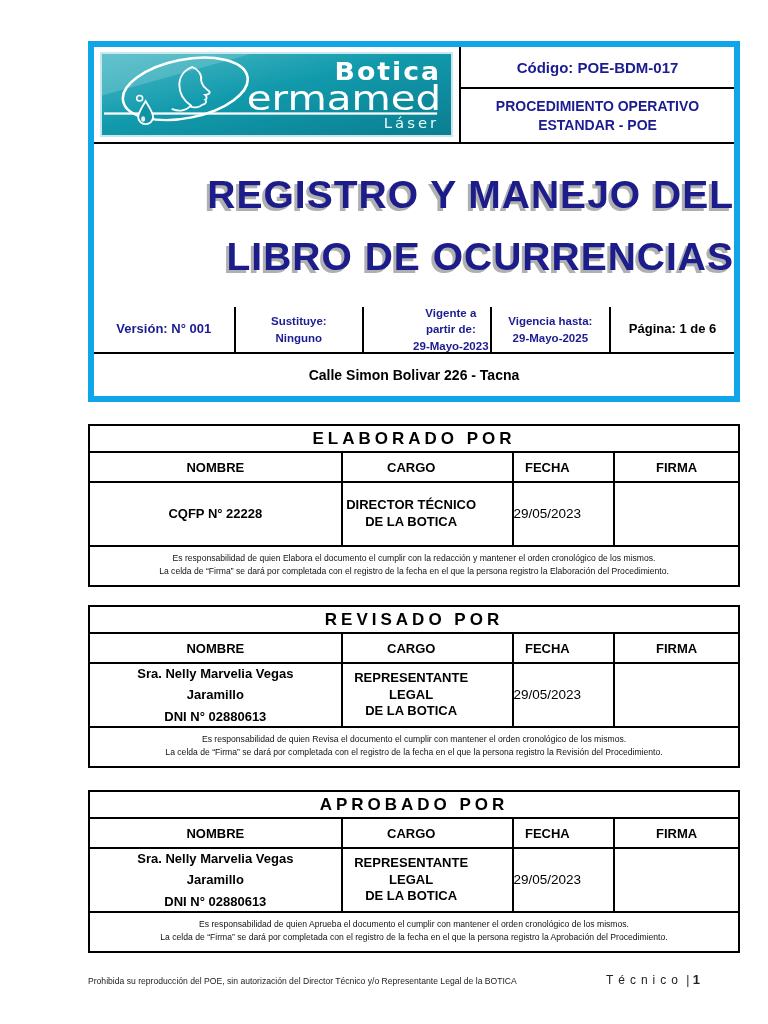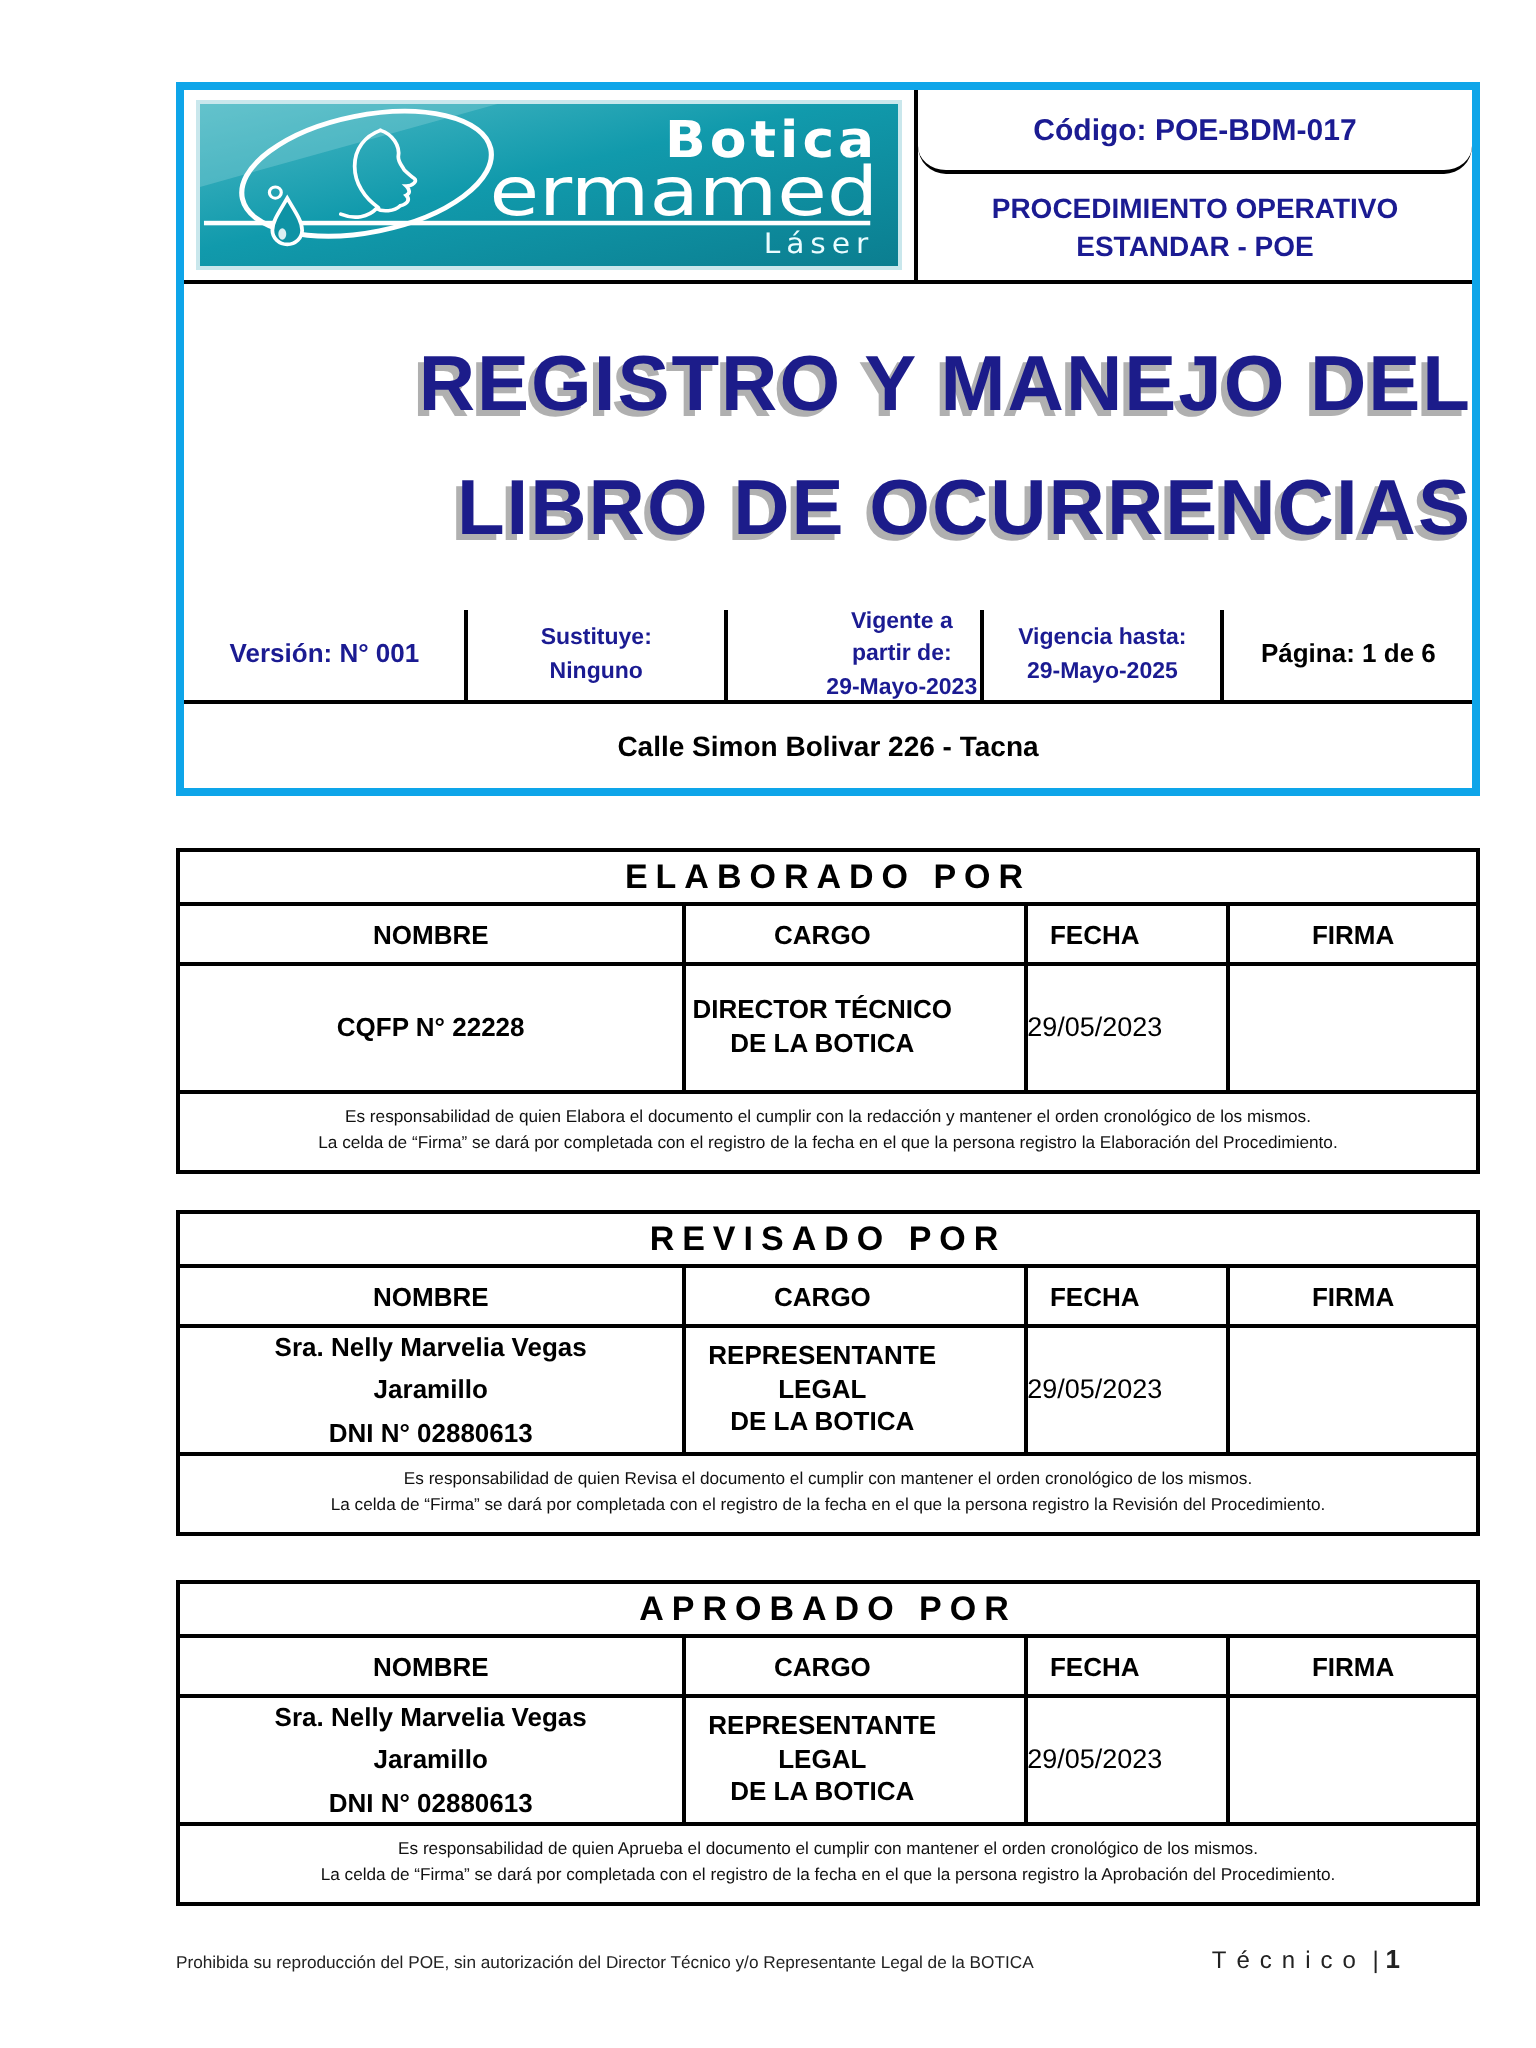--- a/index.html
+++ b/index.html
@@ -4,28 +4,28 @@
 <style>
   html,body { margin:0; padding:0; }
   body {
     width:768px; height:1024px; background:#ffffff;
     font-family:"Liberation Sans", sans-serif; color:#000;
     position:relative; overflow:hidden;
   }
   .abs { position:absolute; box-sizing:border-box; }
 
   
-  .topbox { left:88px; top:41px; width:652px; border:4px solid #0ea5e9; background:#fff; }
+  .topbox { left:88px; top:41px; width:652px; border:6px solid #0ea5e9; background:#fff; }
   .hdr { display:flex; height:95px; border-bottom:2px solid #000; }
   .logo-cell { width:365px; box-sizing:border-box; padding:5px 6px; }
   .logo-wrap { width:100%; height:100%; border:2px solid #c9e7ec; box-sizing:border-box; }
   .logo-wrap svg { display:block; width:100%; height:100%; }
   .code-cell { flex:1; border-left:2px solid #000; display:flex; flex-direction:column; }
   .code-row { height:40px; border-bottom:2px solid #000; display:flex; align-items:center; justify-content:center;
-              color:#1b1b92; font-weight:bold; font-size:15px;border-radius:14px; }
+              color:#1b1b92; font-weight:bold; font-size:15px; }
   .doctype-row { flex:1; display:flex; flex-direction:column; align-items:center; justify-content:center;
                  color:#1b1b92; font-weight:bold; font-size:14px; line-height:1.3; text-align:center; }
   .title-row { height:163px; display:flex; flex-direction:column; align-items:flex-end; justify-content:center; }
   .title-line {
     color:#1c1c8a; font-weight:bold; font-size:39px; letter-spacing:1px; line-height:62px;
     text-shadow:-3px 3px 0 #b0b0b0; white-space:nowrap;
   }
   .meta-row { display:flex; height:45px; border-bottom:2px solid #000; }
   .meta-cell { flex-basis:20%; display:flex; flex-direction:column; align-items:center; justify-content:center;
                text-align:center; color:#1b1b92; font-weight:bold; font-size:11.5px; line-height:1.45; box-sizing:border-box; }

